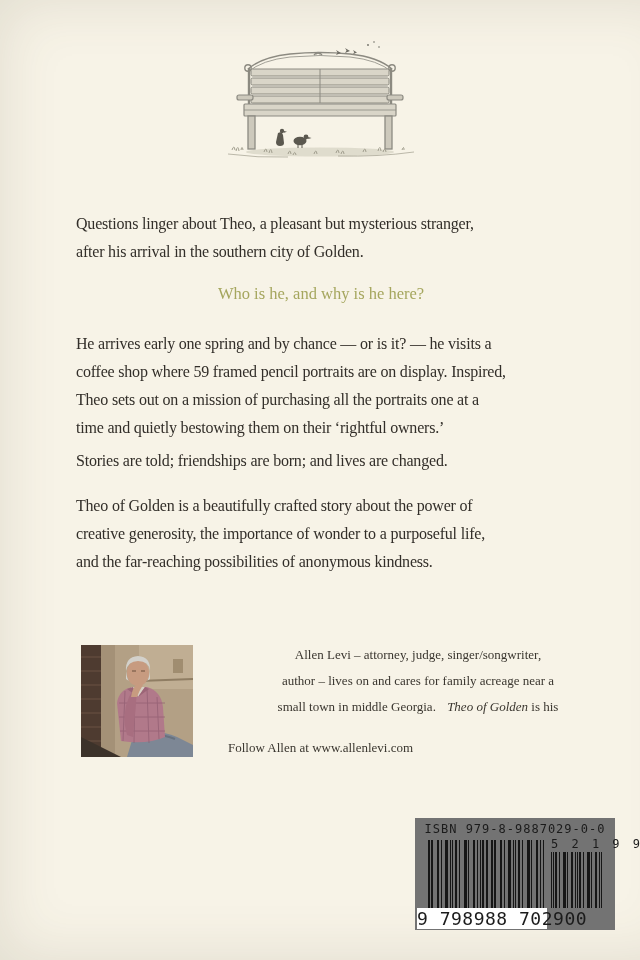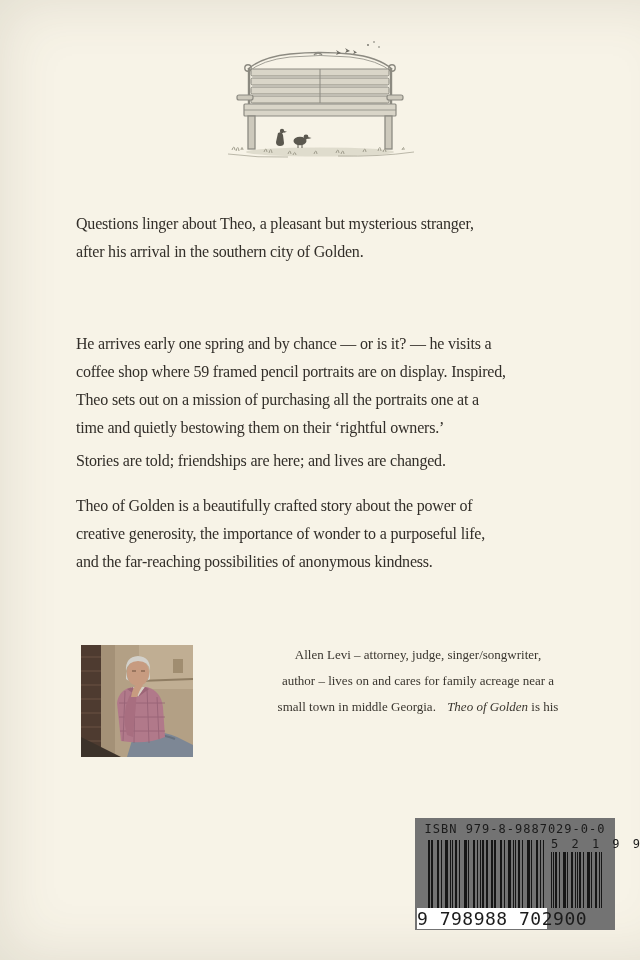--- a/index.html
+++ b/index.html
@@ -146,27 +146,28 @@
         <path d="M118 115 q2 -6 3 0 M123 116 q2 -6 3 0 M145 114 q2 -6 3 0"></path>
         <path d="M160 113 q2 -7 3 0 M165 114 q2 -6 3 0 M184 112 q2 -5 2 0"></path>
         <path d="M10 116 q30 4 60 3 M120 118 q40 1 76 -4" stroke-width="0.7"></path>
       </g>
     </svg>
   </div>
 
   <div class="para" style="top:210px">Questions linger about Theo, a pleasant but mysterious stranger,
 after his arrival in the southern city of Golden.</div>
 
+  <div class="question" style="top:282px">Who is he, and why is he here?</div>
 
   <div class="para" style="top:330px">He arrives early one spring and by chance — or is it? — he visits a
 coffee shop where 59 framed pencil portraits are on display. Inspired,
 Theo sets out on a mission of purchasing all the portraits one at a
 time and quietly bestowing them on their ‘rightful owners.’</div>
 
-  <div class="para" style="top:447px">Stories are told; friendships are here; and lives are changed.</div>
+  <div class="para" style="top:447px">Stories are told; friendships are born; and lives are changed.</div>
 
   <div class="para" style="top:492px">Theo of Golden is a beautifully crafted story about the power of
 creative generosity, the importance of wonder to a purposeful life,
 and the far-reaching possibilities of anonymous kindness.</div>
 
   <div class="author-photo">
     <svg width="112" height="112" viewBox="0 0 112 112" xmlns="http://www.w3.org/2000/svg">
       <rect width="112" height="112" fill="#b3a085"></rect>
       <rect x="58" y="0" width="54" height="44" fill="#c0ae93"></rect>
       <line x1="58" y1="36" x2="112" y2="34" stroke="#8f7d63" stroke-width="2"></line>
@@ -218,20 +219,21 @@
       <path d="M50 52 Q52 40 58 38 L62 40 Q58 46 56 52 Z" fill="#c79b80"></path>
     </svg>
   </div>
 
   <div class="bio">
     <div class="bio-line">Allen Levi – attorney, judge, singer/songwriter,</div>
     <div class="bio-line">author – lives on and cares for family acreage near a</div>
     <div class="bio-line"><span>small town in middle Georgia. </span><i>Theo of Golden</i><span> is his</span></div>
   </div>
 
+  <div class="follow">Follow Allen at www.allenlevi.com</div>
 
   <div class="barcode-box">
     <div class="isbn-line">ISBN 979-8-9887029-0-0</div>
     <div class="bars-main"></div>
     <div class="price-code">5 2 1 9 9</div>
     <div class="bars-supp"></div>
     <div class="ean-digits">9 798988 702900</div>
   </div>
 
 </div>

